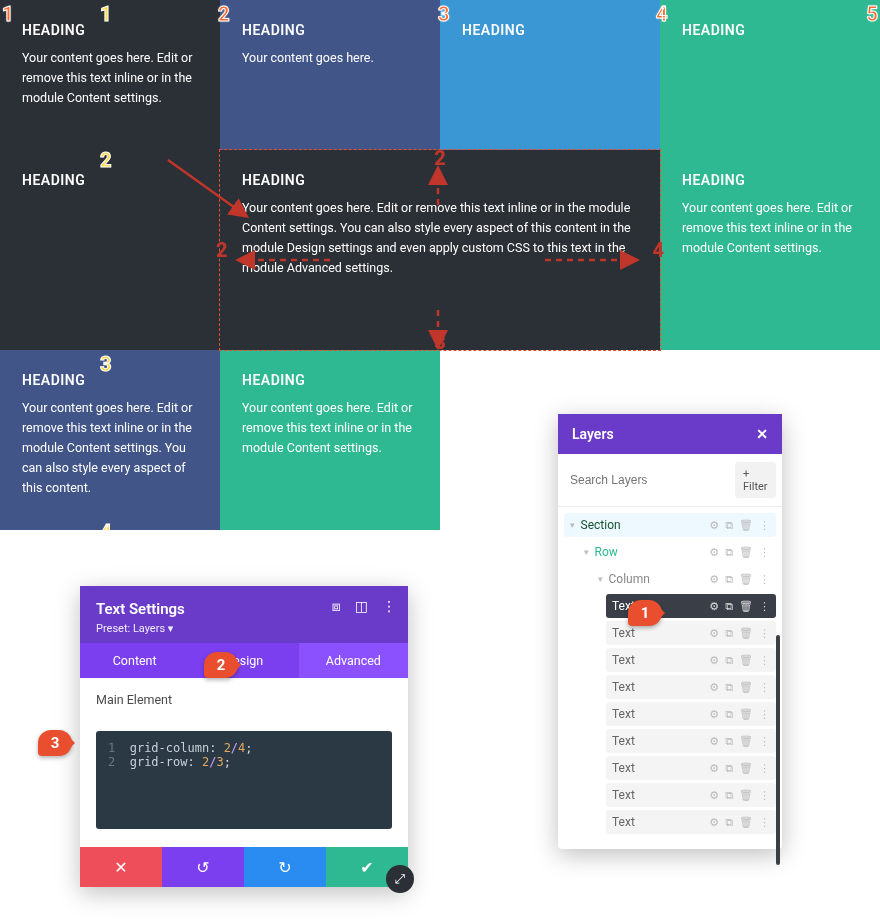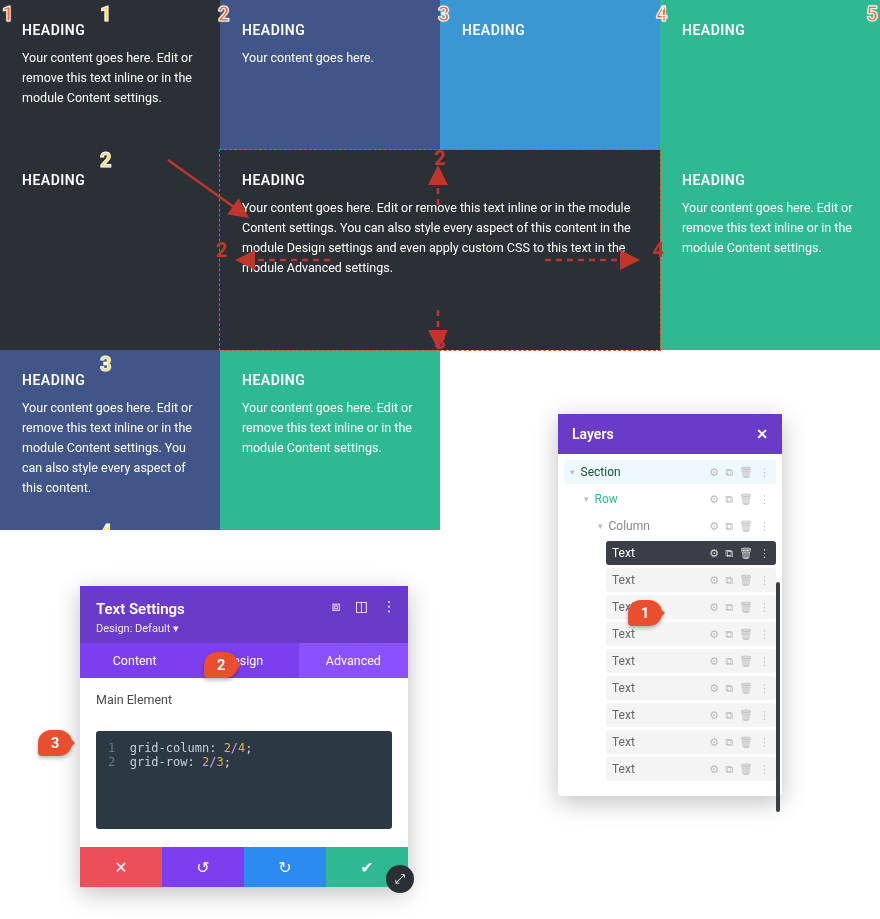--- a/index.html
+++ b/index.html
@@ -273,21 +273,21 @@
     <line x1="438" y1="205" x2="438" y2="170" stroke="#c0362b" stroke-width="2.5" stroke-dasharray="6 5" marker-end="url(#ah)"></line>
     <line x1="438" y1="310" x2="438" y2="345" stroke="#c0362b" stroke-width="2.5" stroke-dasharray="6 5" marker-end="url(#ah)"></line>
     <line x1="330" y1="260" x2="240" y2="260" stroke="#c0362b" stroke-width="2.5" stroke-dasharray="6 5" marker-end="url(#ah)"></line>
     <line x1="545" y1="260" x2="635" y2="260" stroke="#c0362b" stroke-width="2.5" stroke-dasharray="6 5" marker-end="url(#ah)"></line>
   </svg>
 </div>
 
 <div class="settings">
   <div class="settings-head">
     <div class="title">Text Settings</div>
-    <div class="preset"><span>Design: Default</span> ▾</div>
+    <div class="preset"><span>Preset: Layers</span> ▾</div>
     <div class="settings-head-icons">
       <span>⧈</span>
       <span>◫</span>
       <span>⋮</span>
     </div>
   </div>
   <div class="settings-tabs">
     <div>Content</div>
     <div>Design</div>
     <div class="active">Advanced</div>
@@ -305,20 +305,24 @@
   </div>
   <div class="expand-btn">⤢</div>
 </div>
 <div class="callout" style="left:204px;top:652px">2</div>
 <div class="callout" style="left:38px;top:730px">3</div>
 
 <div class="layers">
   <div class="layers-head">
     <span>Layers</span>
     <span>✕</span>
+  </div>
+  <div class="layers-search">
+    <input placeholder="Search Layers" style="">
+    <div class="filter-btn">+ Filter</div>
   </div>
   <div class="tree" style="position:relative">
     <div class="node n-section">
       <span class="chev">▾</span>
       <span class="label">Section</span>
       <span class="icons">
           <span>⚙</span>
           <span>⧉</span>
           <span>🗑</span>
           <span>⋮</span>

